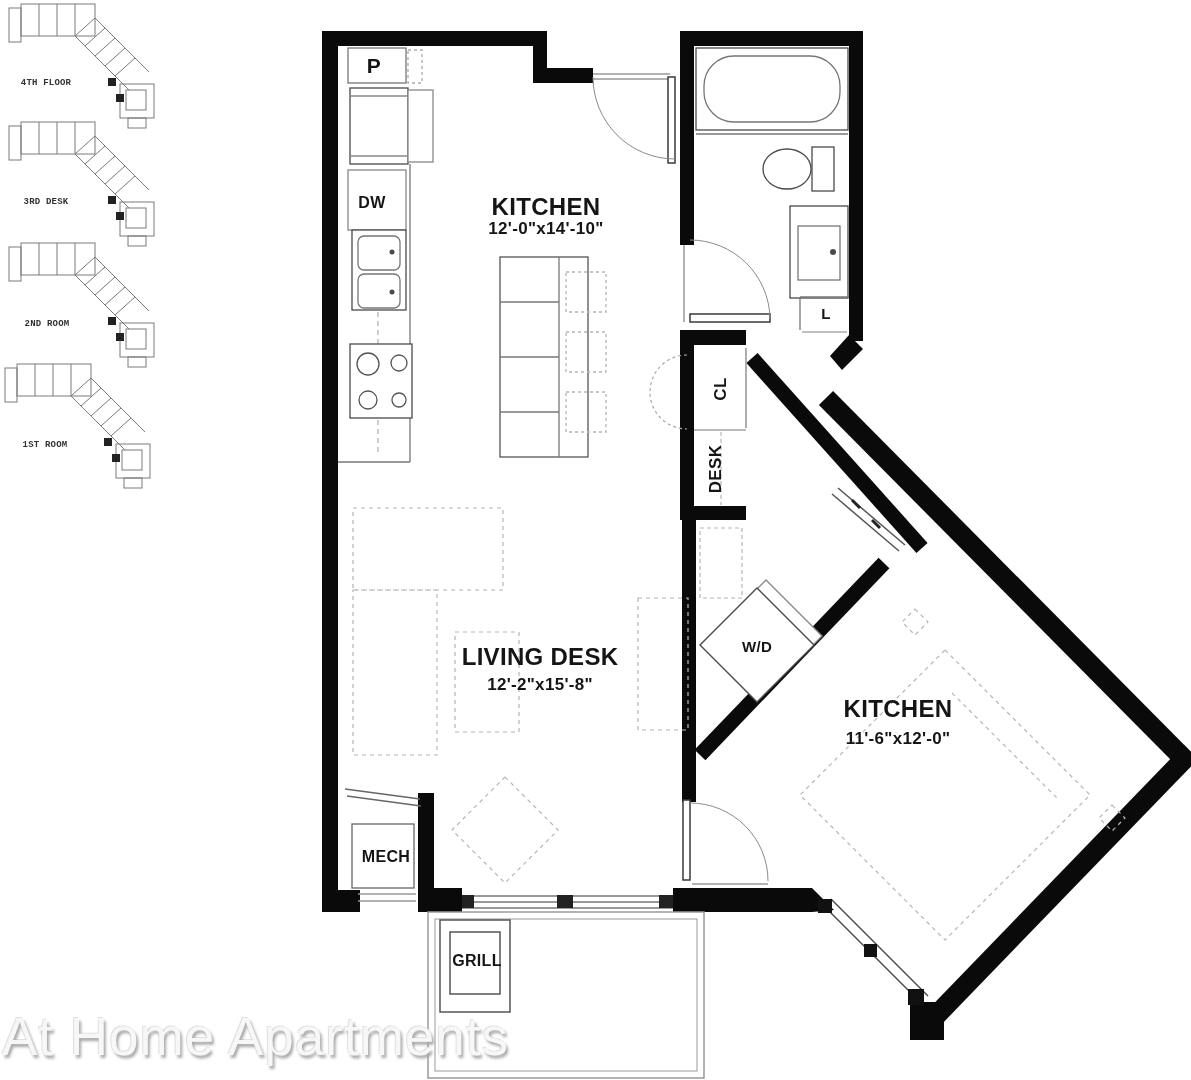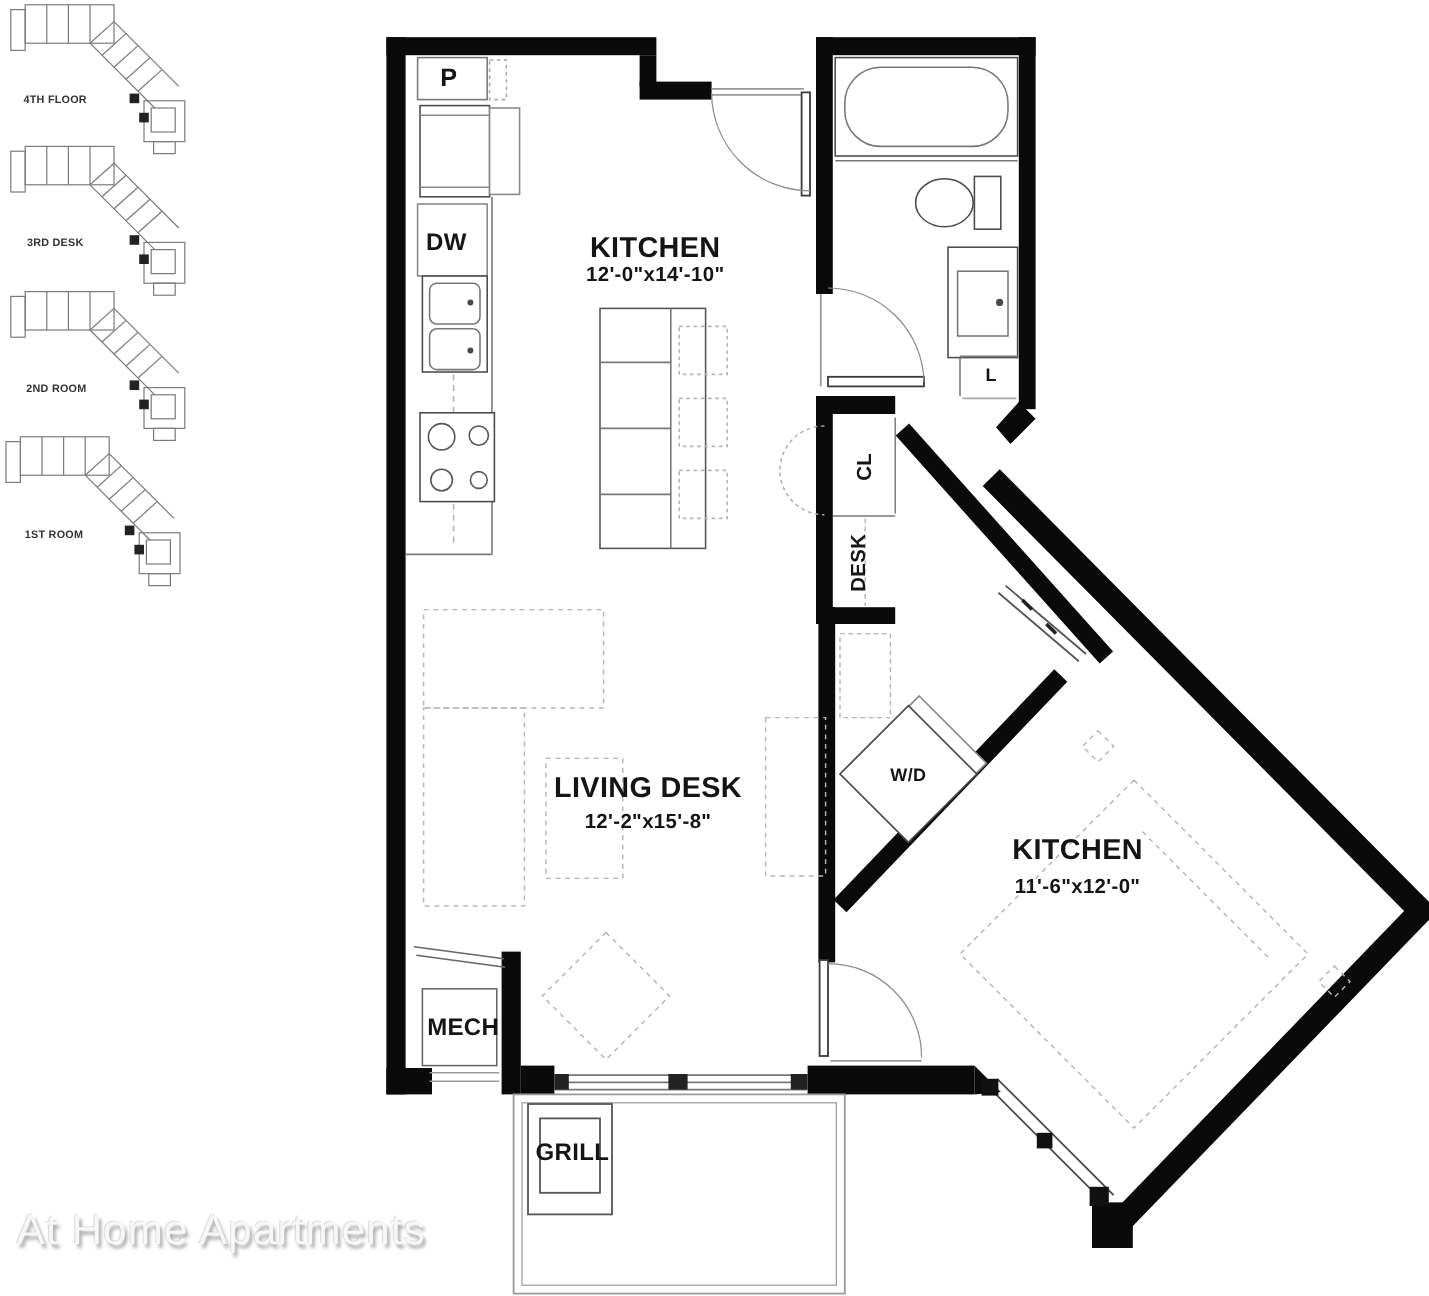--- a/index.html
+++ b/index.html
@@ -3,24 +3,24 @@
 <meta charset="utf-8">
 <style>
   html,body{margin:0;padding:0;background:#fff;}
   #stage{position:relative;width:1191px;height:1080px;background:#ffffff;overflow:hidden;
          font-family:"Liberation Sans",sans-serif;}
   svg{position:absolute;left:0;top:0;}
   .lbl{position:absolute;transform:translate(-50%,-50%);font-weight:bold;color:#151515;
        white-space:nowrap;letter-spacing:.3px;}
   .rot{transform:translate(-50%,-50%) rotate(-90deg);}
   .floor-lbl{position:absolute;transform:translate(-50%,-50%);font-weight:bold;color:#333;
-       font-size:9px;letter-spacing:.2px;white-space:nowrap;}
+       font-size:9px;letter-spacing:.2px;white-space:nowrap;font-family:Liberation Mono, monospace;}
   .s19{font-size:24px;} .s17{font-size:17px;} .s21{font-size:21px;}
-  .s15{font-size:15px;} .s20{font-size:20px;}
-  #watermark{position:absolute;left:14px;top:1006px;font-size:35px;font-weight:400;
+  .s15{font-size:15px;} .s20{font-size:16px;}
+  #watermark{position:absolute;left:2px;top:1006px;font-size:53px;font-weight:400;
        color:#f7f7f7;letter-spacing:1px;white-space:nowrap;
        text-shadow:2px 3px 3px #a8a8a8, -1px -1px 0 #e2e2e2;}
 </style>
 </head>
 <body>
 
 <div id="stage">
 
 <svg width="1191" height="1080" viewBox="0 0 1191 1080">
 

